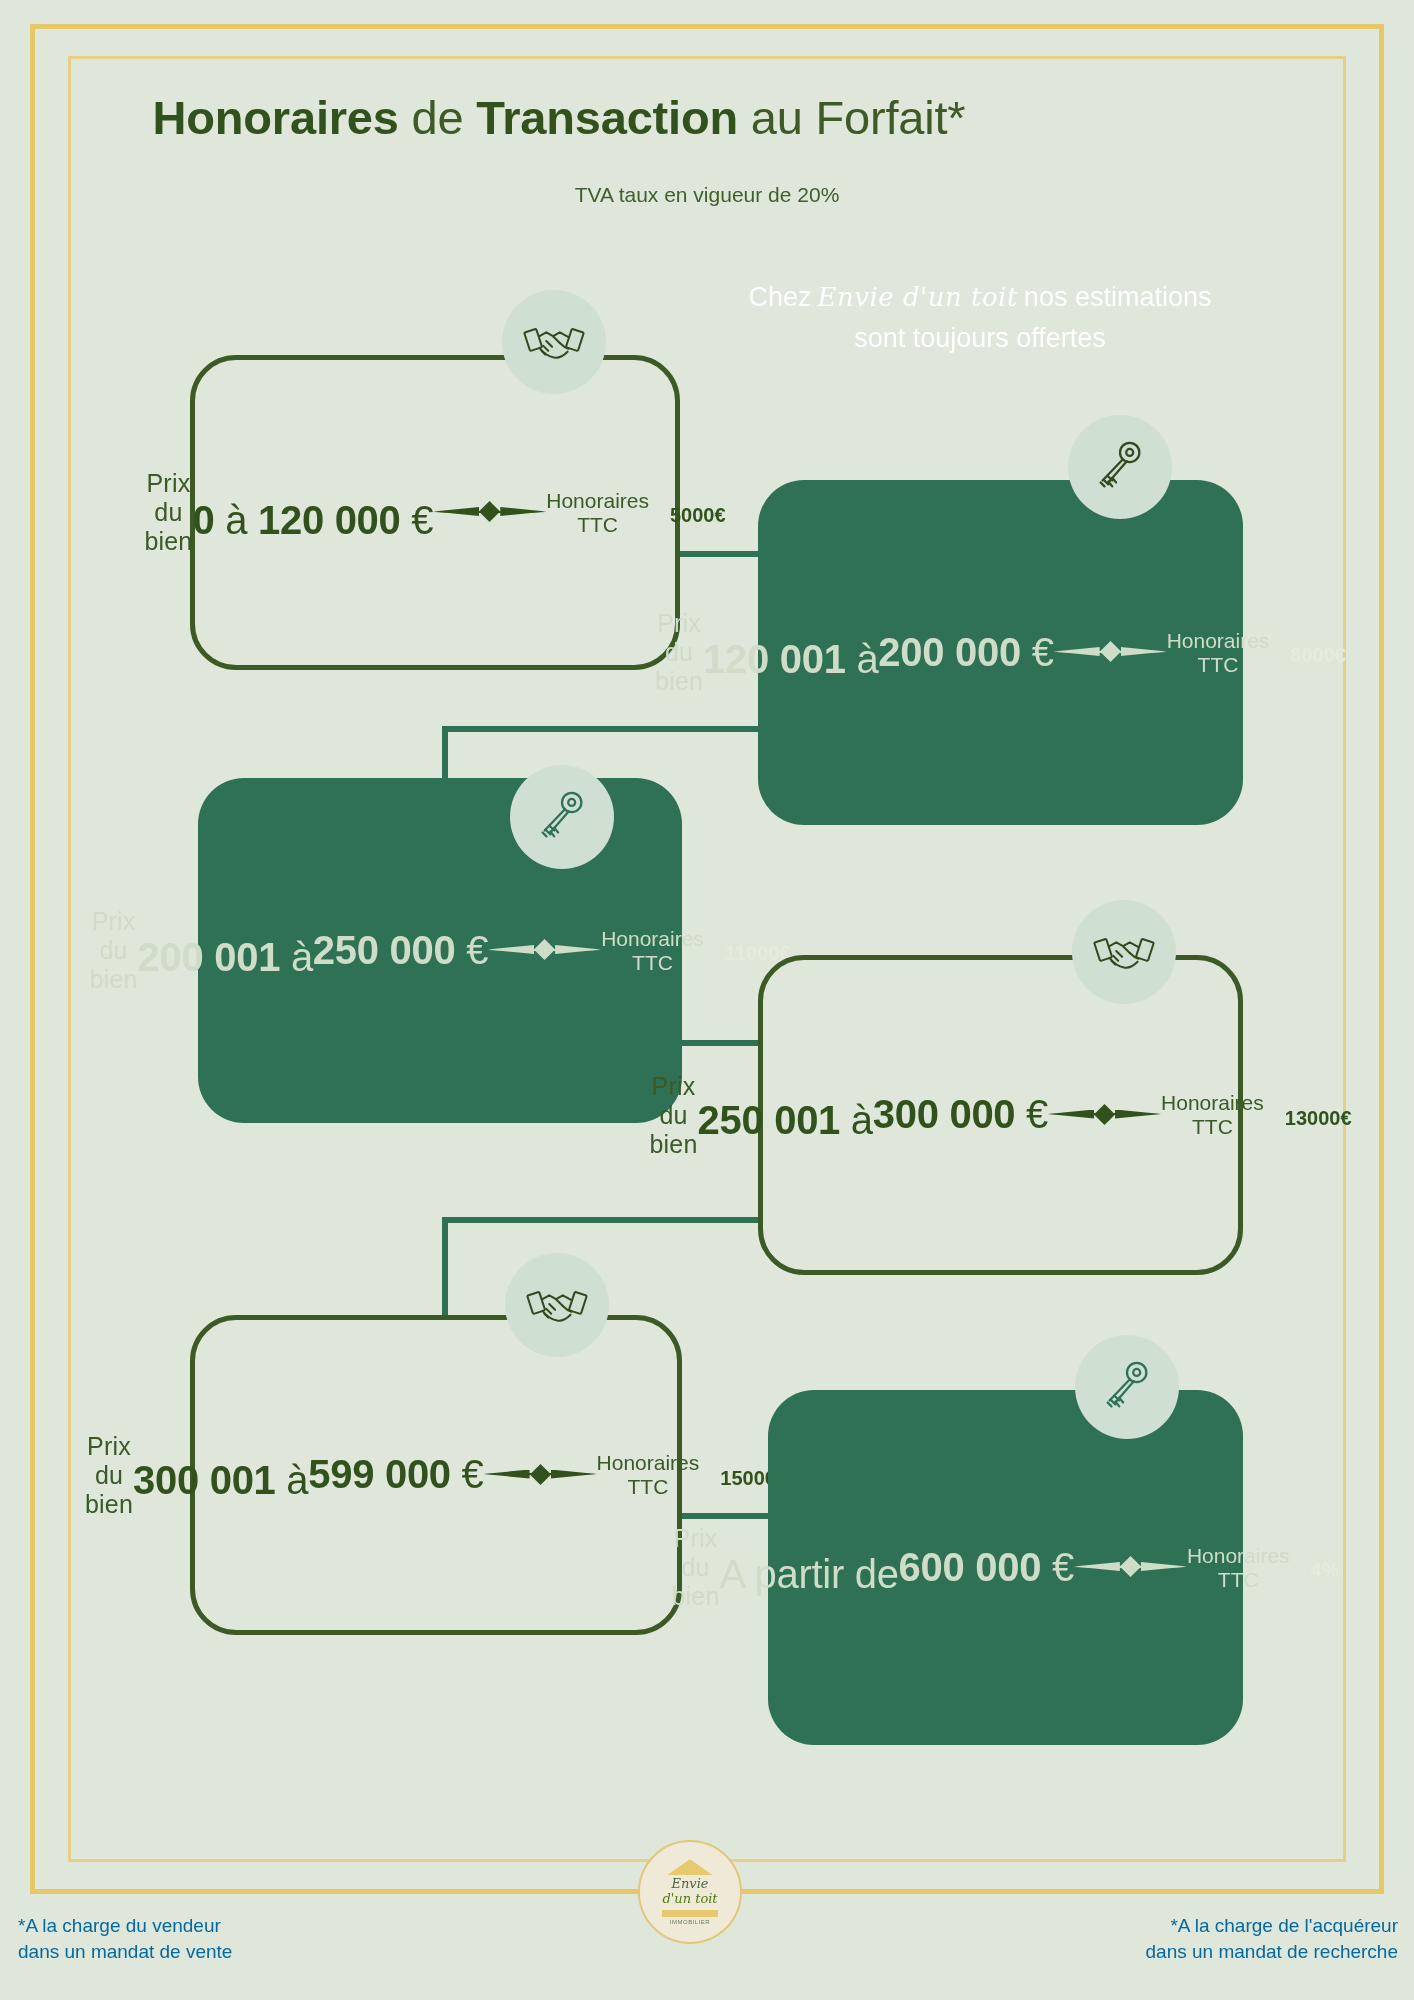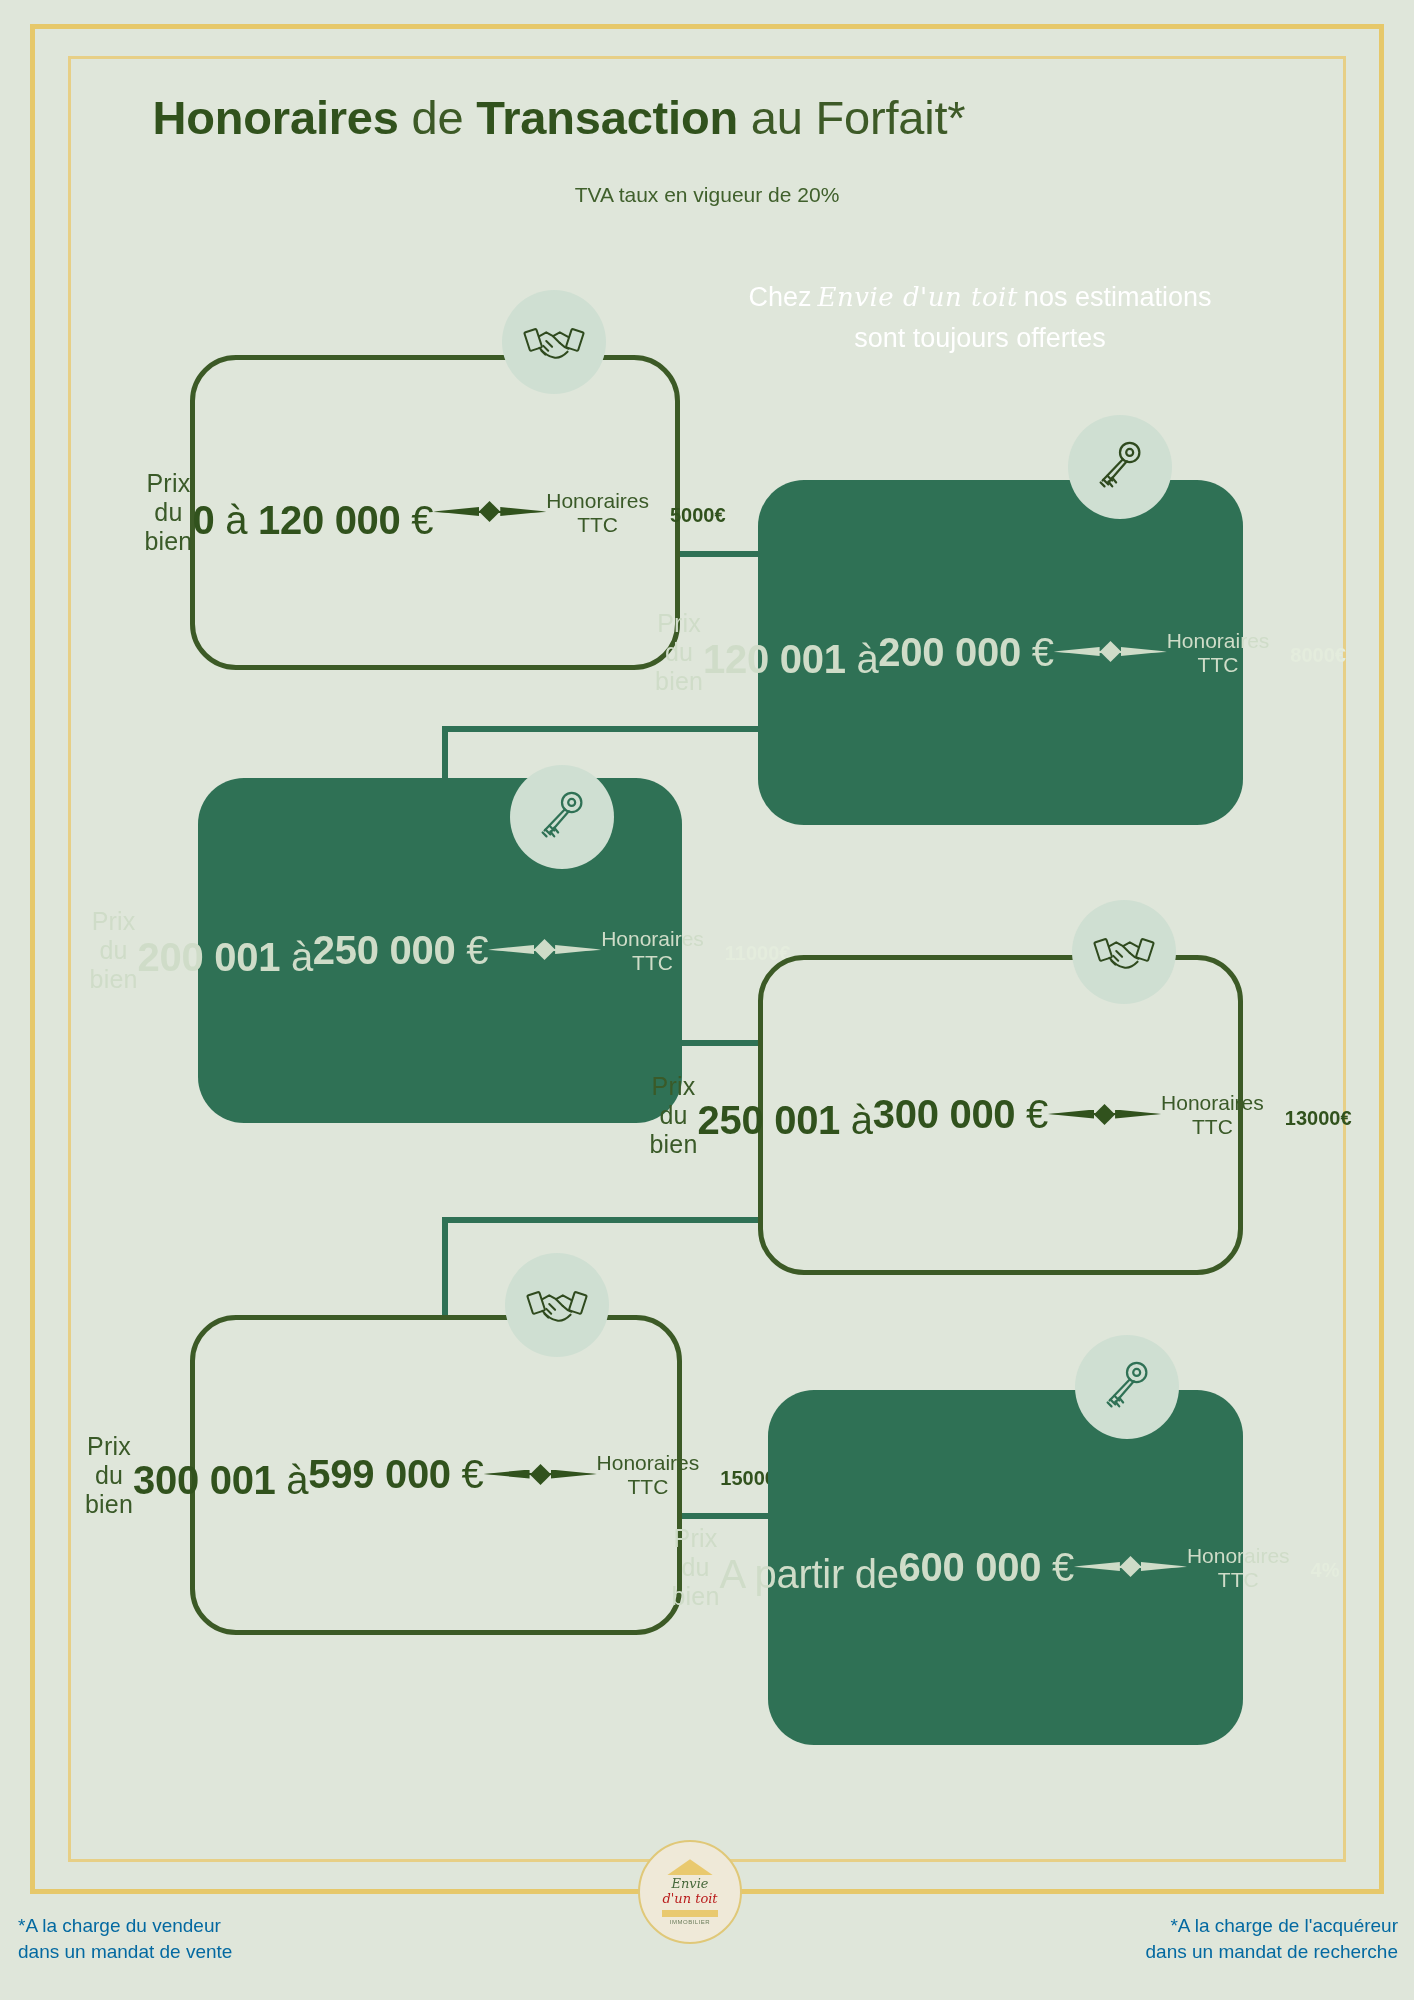--- a/index.html
+++ b/index.html
@@ -217,21 +217,21 @@
     font-family: "DejaVu Serif", serif;
     font-style: italic;
     font-size: 13px;
     color: #46683a;
     line-height: 1.1;
   }
   .logo-t2 {
     font-family: "DejaVu Serif", serif;
     font-style: italic;
     font-size: 13px;
-    color: #b91c1c;
+    color: #4d7c0f;
     line-height: 1.1;
   }
   .logo-bar {
     width: 56px; height: 7px;
     background: #e9c96f;
     margin-top: 4px;
   }
   .logo-sub {
     font-size: 6px;
     color: #6b7d5c;

